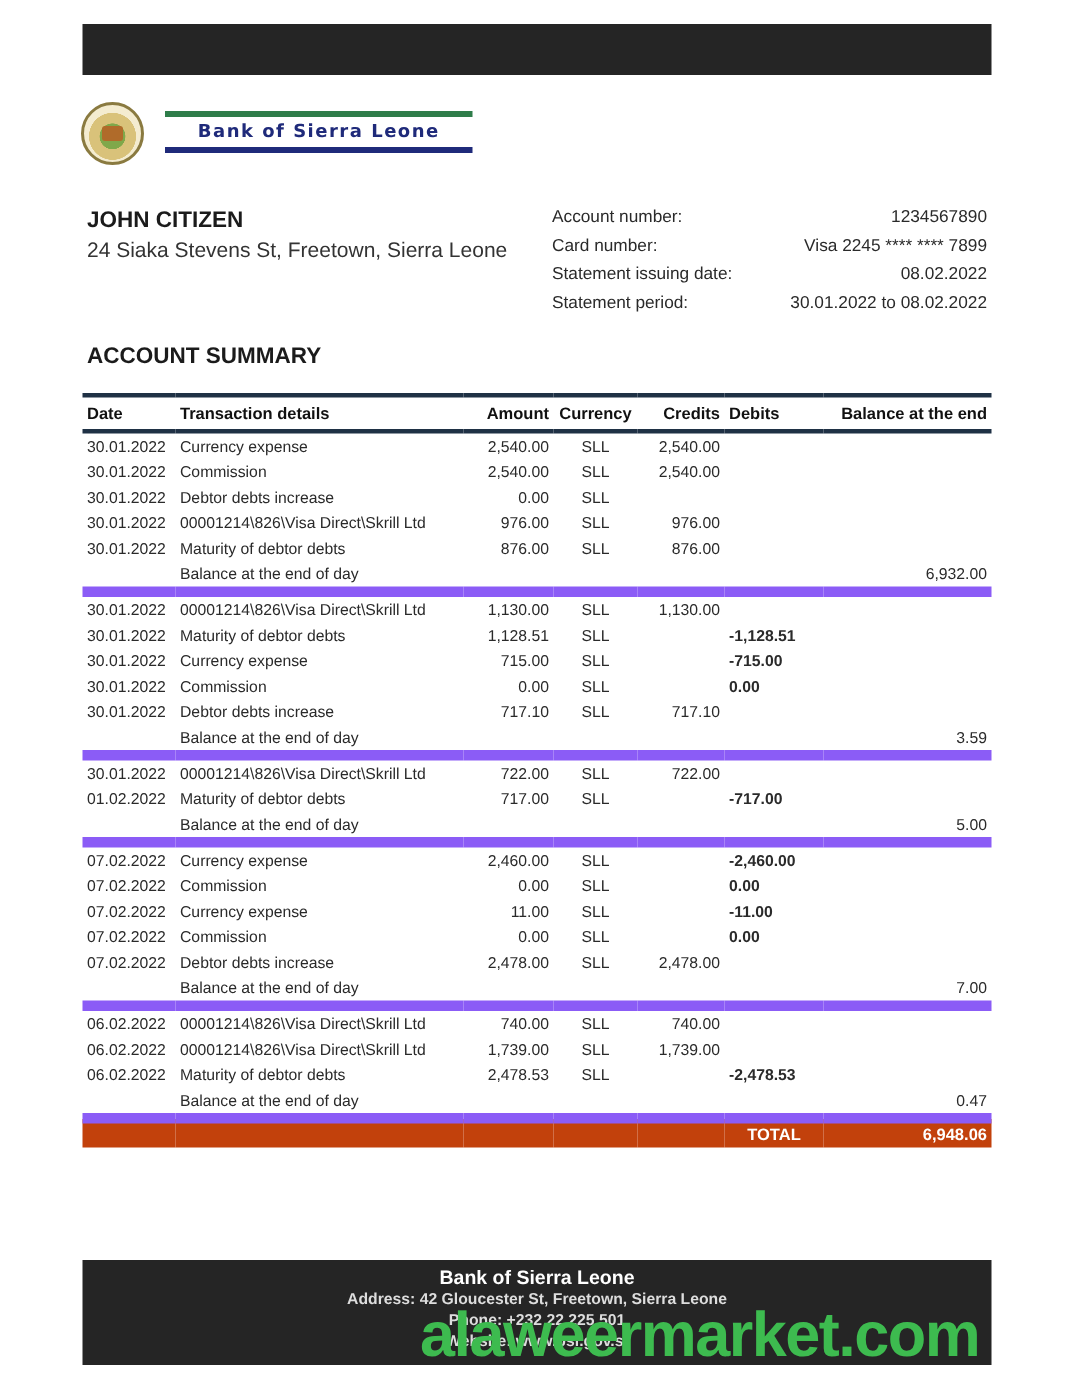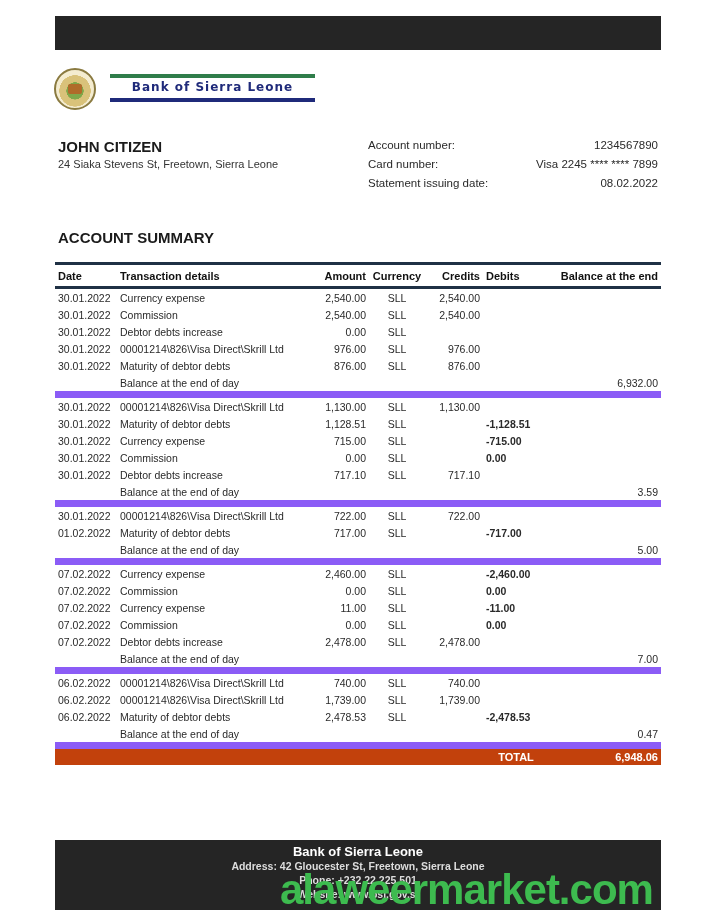--- a/index.html
+++ b/index.html
@@ -10,21 +10,21 @@
   .seal { position: absolute; left: 1px; top: 2px; width: 42px; height: 42px; border-radius: 50%;
           background: radial-gradient(circle at 50% 55%, #7fa84a 0 30%, #d9c27a 31% 55%, #f4ecd0 56% 100%);
           border: 2px solid #8a7a40; box-sizing: border-box; }
   .seal::after { content: ""; position: absolute; left: 12px; top: 14px; width: 14px; height: 10px; background: #b06b2a; border-radius: 2px; }
   .logo-bar-top { position: absolute; left: 57px; top: 8px; width: 205px; height: 4px; background: #2f7d4a; }
   .logo-name { position: absolute; left: 57px; top: 14px; width: 205px; text-align: center; font-weight: bold;
                font-size: 12px; color: #1f2a7a; letter-spacing: 1px; font-family: "DejaVu Sans", sans-serif; }
   .logo-bar-bot { position: absolute; left: 57px; top: 32px; width: 205px; height: 4px; background: #1f2a7a; }
 
   .cust-name { position: absolute; left: 58px; top: 138px; font-size: 15px; font-weight: bold; color: #1b1b1b; }
-  .cust-addr { position: absolute; left: 58px; top: 158px; font-size: 11px; color: #333; }
+  .cust-addr { position: absolute; left: 58px; top: 158px; font-size: 14px; color: #333; }
   .acct { position: absolute; left: 368px; top: 139px; width: 290px; text-align: right; }
   .acct-row { display: flex; justify-content: space-between; height: 19px; font-size: 11.5px; color: #2a2a2a; }
 
   .summary-title { position: absolute; left: 58px; top: 229px; font-size: 15px; font-weight: bold; color: #1b1b1b; }
 
   .tbl { position: absolute; left: 55px; top: 262px; width: 606px; border-collapse: collapse; font-size: 10.5px; color: #2a2a2a; }
   .tbl th { font-weight: bold; text-align: left; padding: 4px 3px 3px 3px; height: 14px; border-top: 3px solid #1f3145; border-bottom: 3px solid #1f3145; color: #111; font-size: 11px; }
   .tbl td { padding: 0 3px; height: 17px; white-space: nowrap; }
   .c-date { width: 56px; margin-left: 24px; }
   .c-det { width: 186px; }
@@ -65,20 +65,24 @@
       <span>1234567890</span>
     </div>
     <div class="acct-row">
       <span>Card number:</span>
       <span>Visa 2245 **** **** 7899</span>
     </div>
     <div class="acct-row">
       <span>Statement issuing date:</span>
       <span>08.02.2022</span>
     </div>
+    <div class="acct-row">
+      <span>Statement period:</span>
+      <span>30.01.2022 to 08.02.2022</span>
+    </div>
   </div>
 
 <div class="summary-title">ACCOUNT SUMMARY</div>
 
 <table class="tbl">
   <thead>
     <tr>
       <th class="c-date">Date</th>
       <th class="c-det">Transaction details</th>
       <th class="c-amt">Amount</th>

